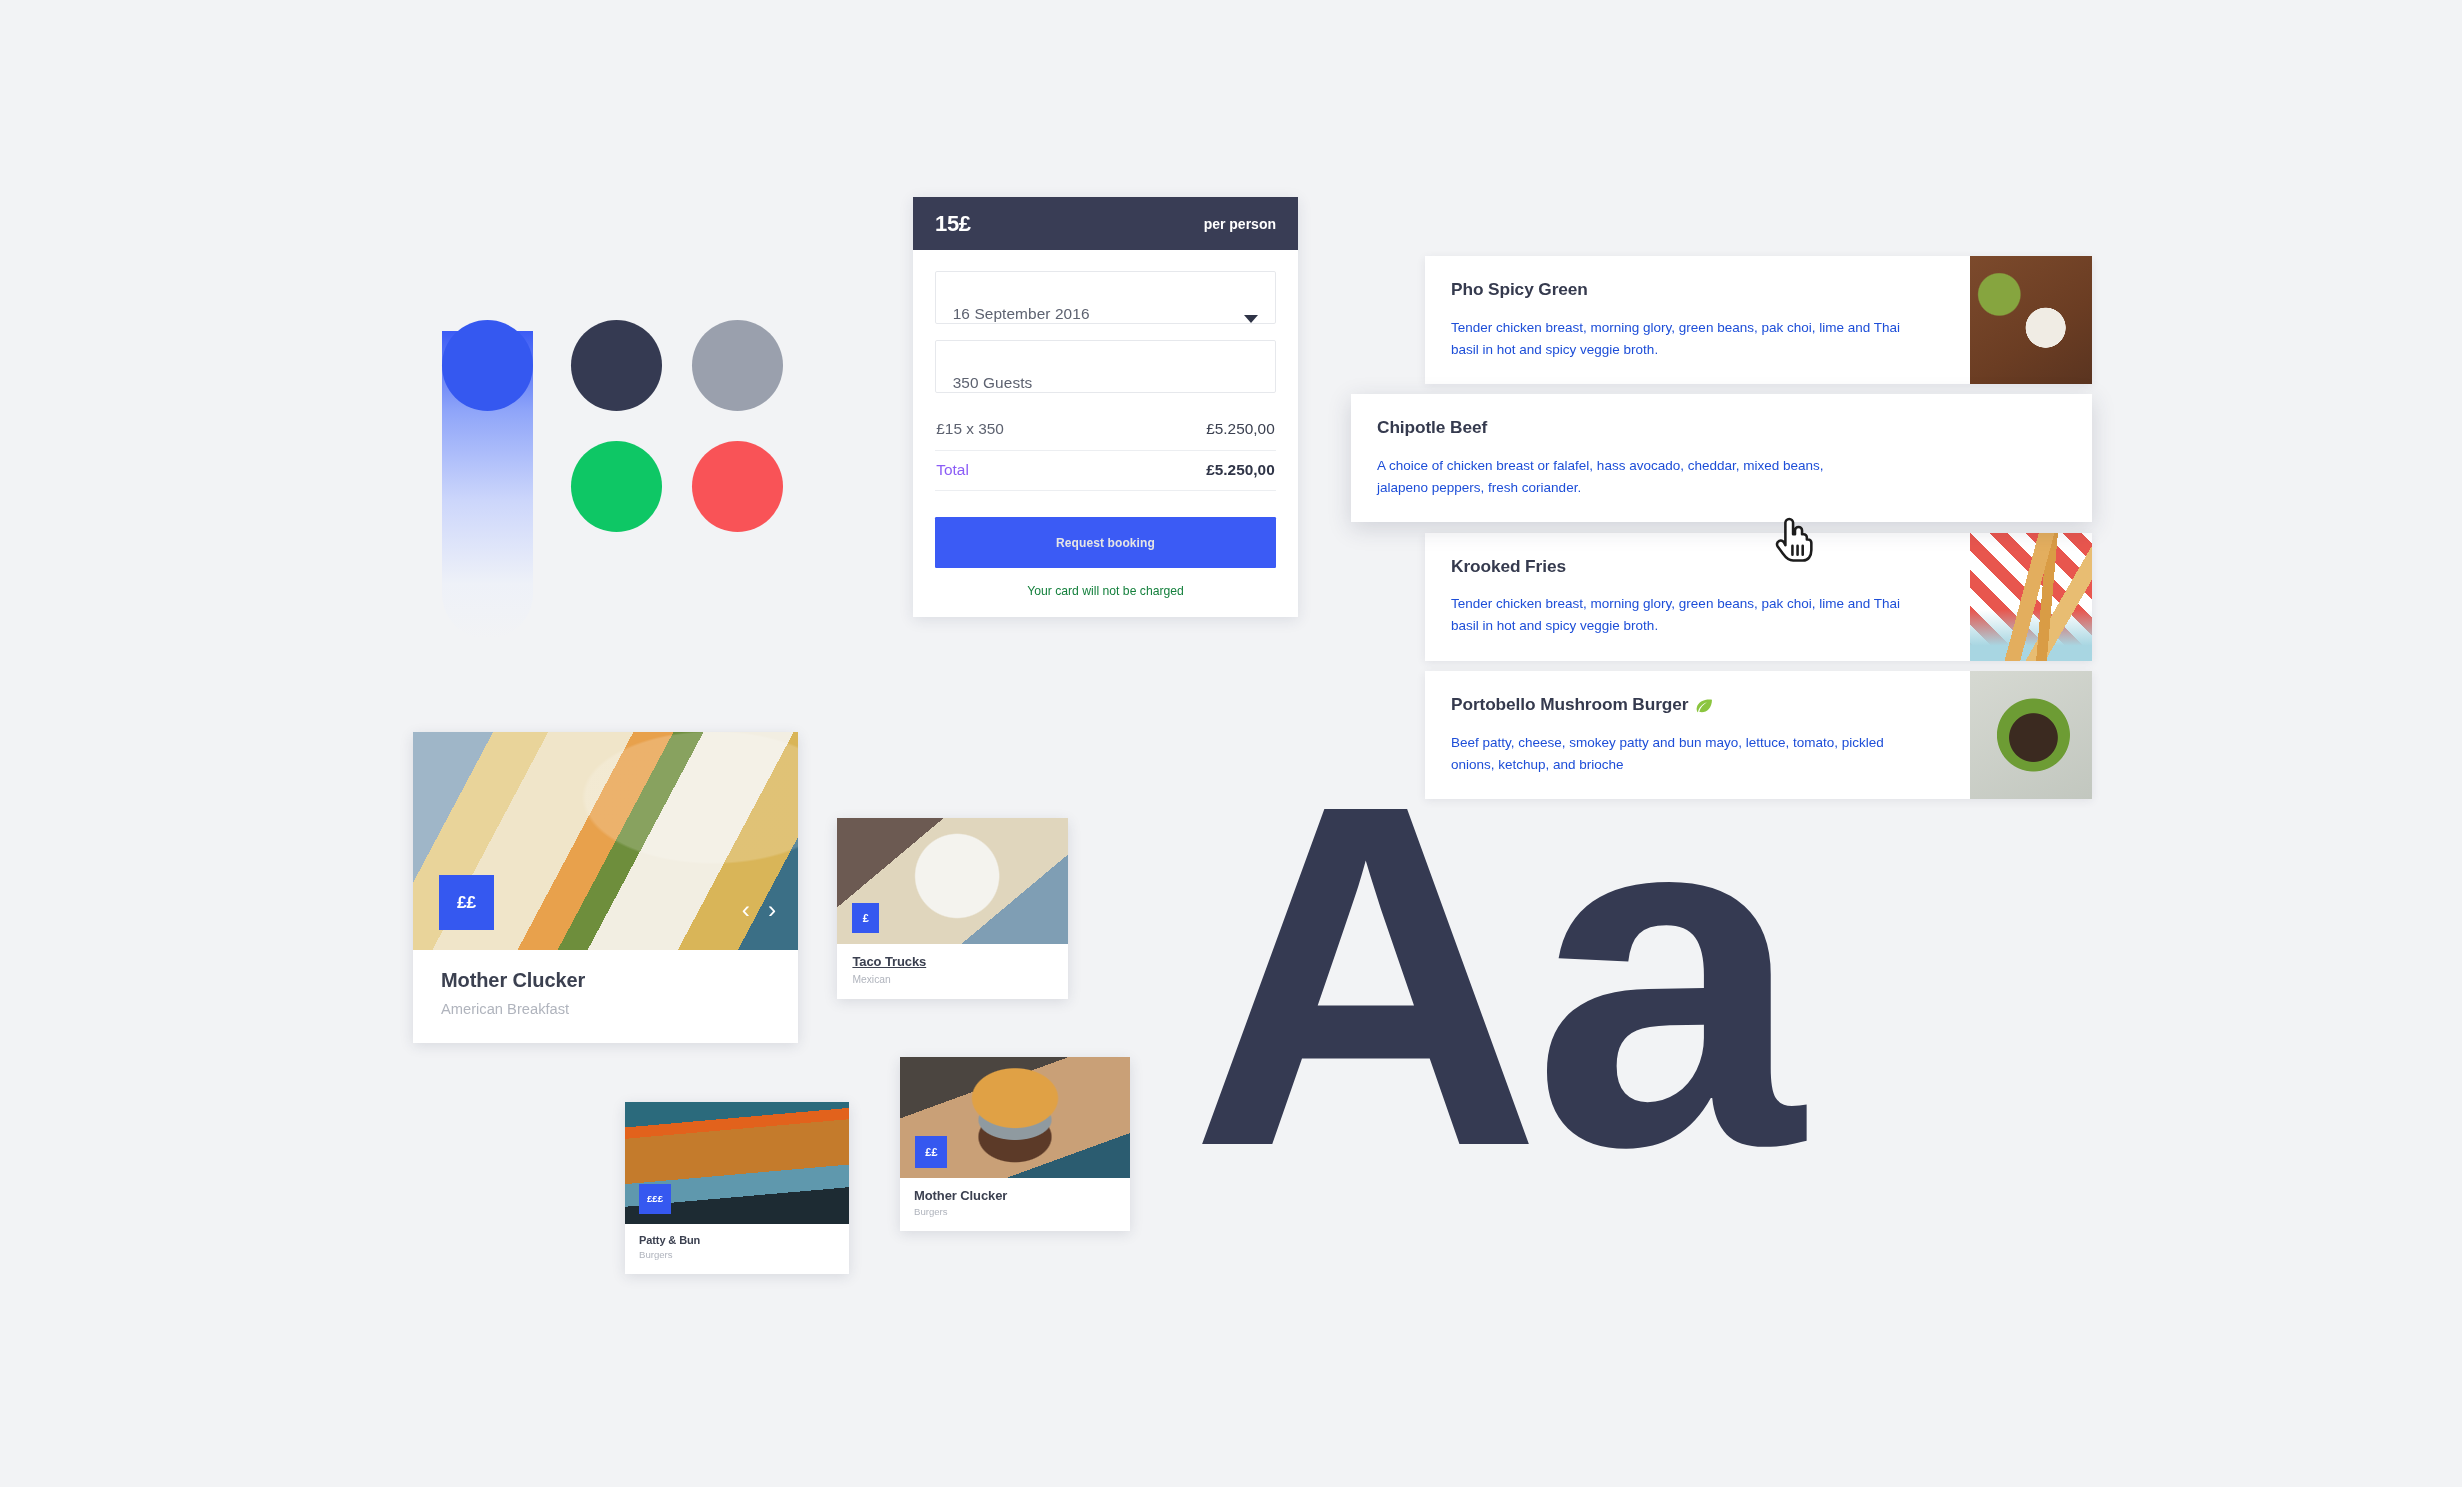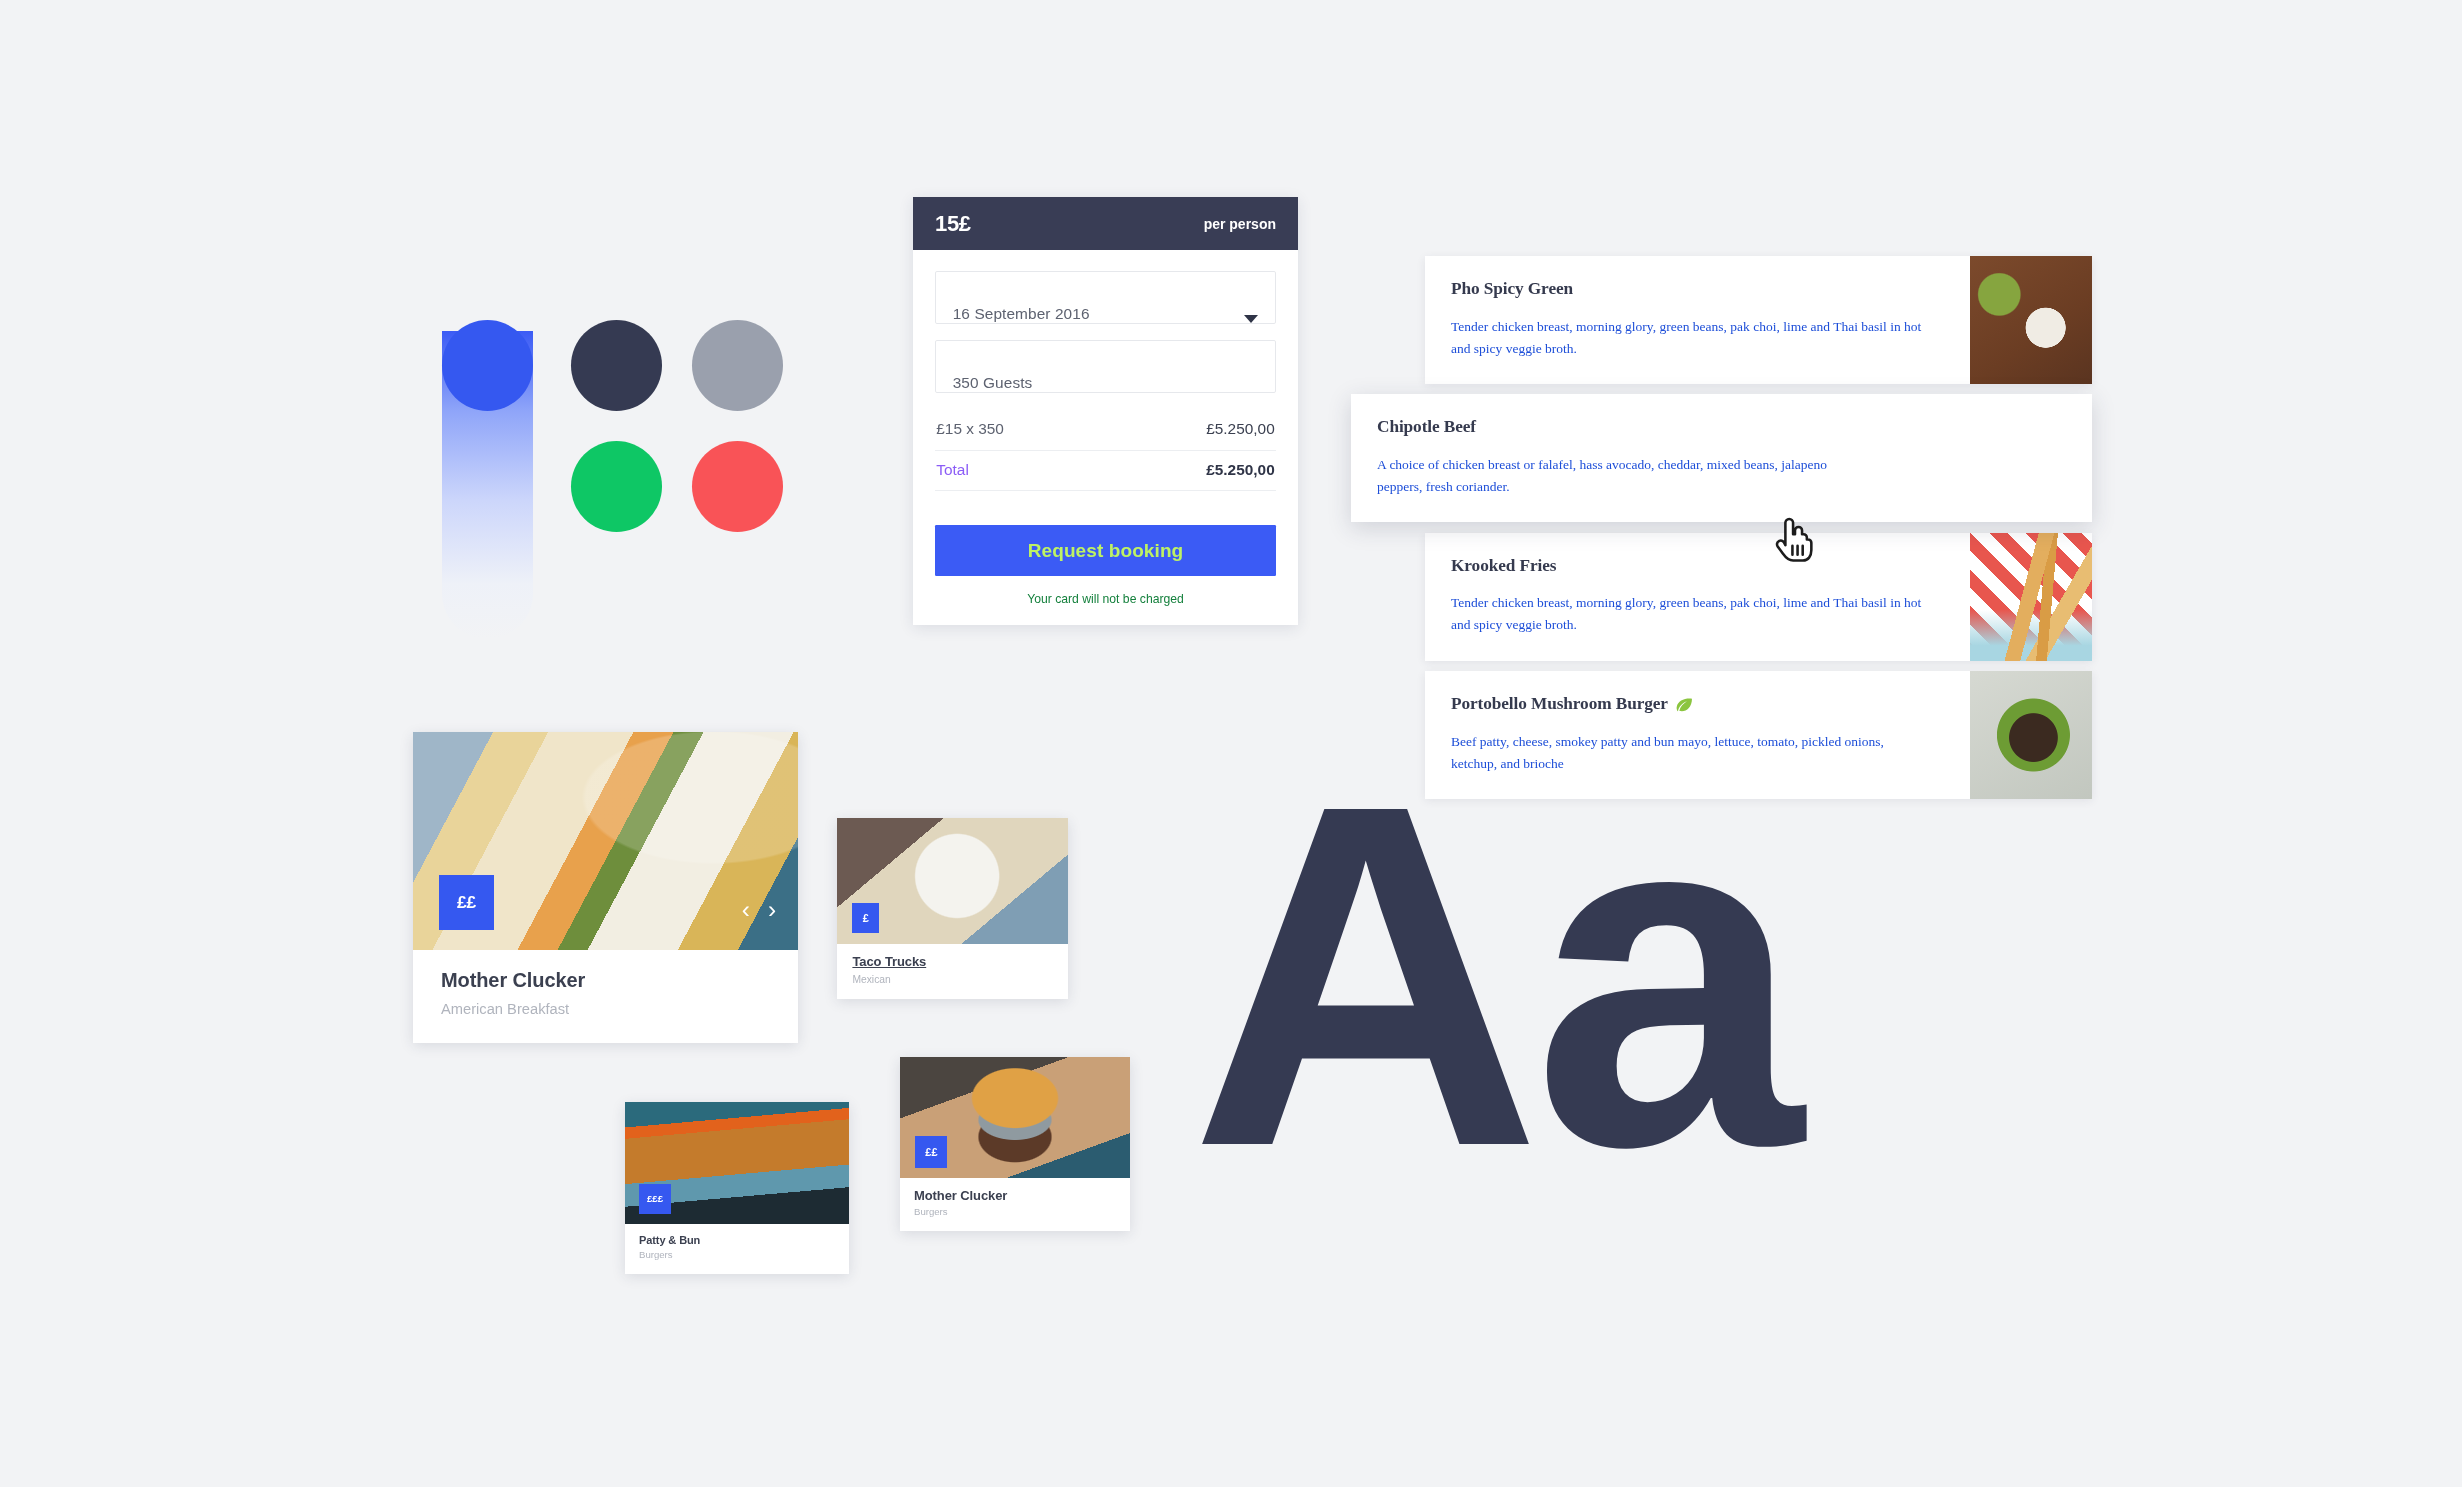--- a/index.html
+++ b/index.html
@@ -106,27 +106,27 @@
     align-items: center;
     padding: 10.3px 1.3px 11.5px 1.3px;
     border-bottom: 1.3px solid #eceef1;
   }
   .bk-row:first-of-type { border-top: none; }
   .bk-row-label { font-size: 15.4px; color: #5d6270; }
   .bk-row-value { font-size: 15.4px; color: #3b4050; }
   .bk-row.total .bk-row-label { color: #8b5cf6; text-align: center; }
   .bk-row.total .bk-row-value { font-weight: bold; color: #2f3447; }
   .bk-button {
-    margin-top: 34px;
+    margin-top: 26px;
     background: #3b5bf5;
     height: 51px;
     border: none;
     width: 100%;
-    color: #bef264;
-    font-size: 19px;
+    color: #e5e5e5;
+    font-size: 12px;
     font-weight: bold;
     font-family: "Liberation Sans", sans-serif;
     letter-spacing: 0.1px;
     cursor: pointer;
     border-radius: 1.3px;
   }
   .bk-note {
     text-align: center;
     font-size: 12.2px;
     color: #15803d;
@@ -152,21 +152,20 @@
   .menu-card.hover {
     margin-left: -74px;
     width: 741px;
     box-shadow: 0 6.4px 22px rgba(40,48,80,.17);
     z-index: 5;
   }
   .menu-text {
     flex: 1;
     padding: 23px 40px 0 26px;
     box-sizing: border-box;
-    font-family: Liberation Serif, serif;
   }
   .menu-title {
     font-size: 17.3px;
     font-weight: bold;
     color: #353a4e;
     letter-spacing: -0.1px;
     margin-bottom: 16.7px;
     display: flex;
     align-items: center;
     gap: 7.7px;

